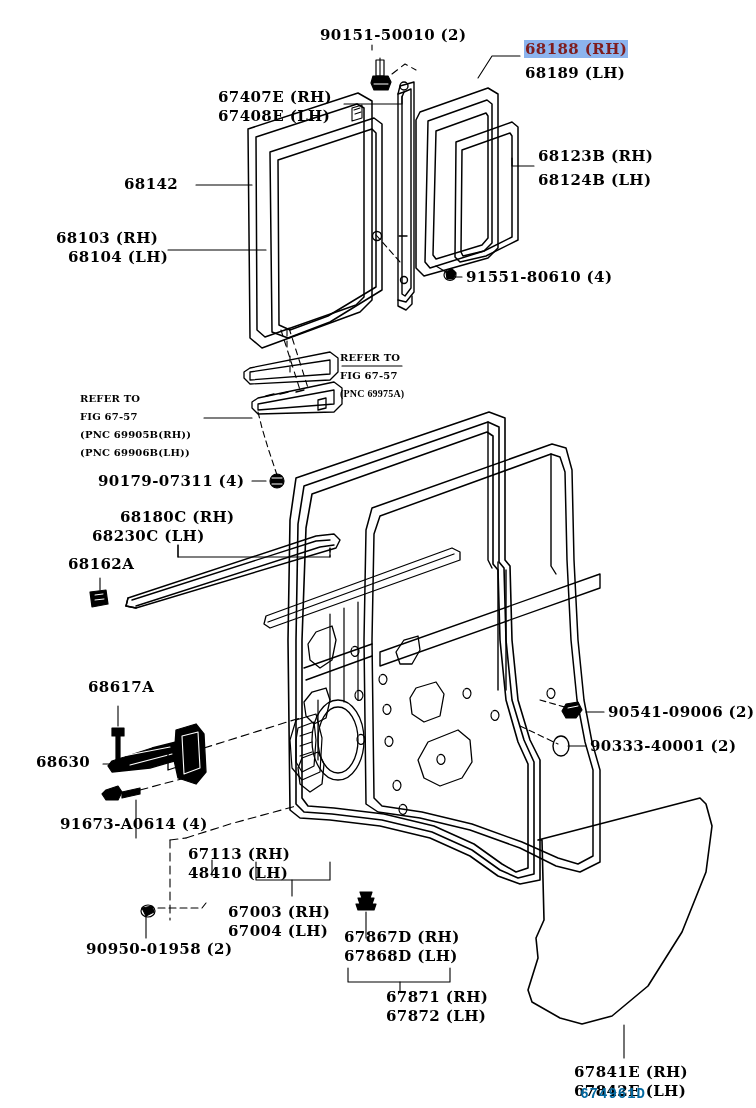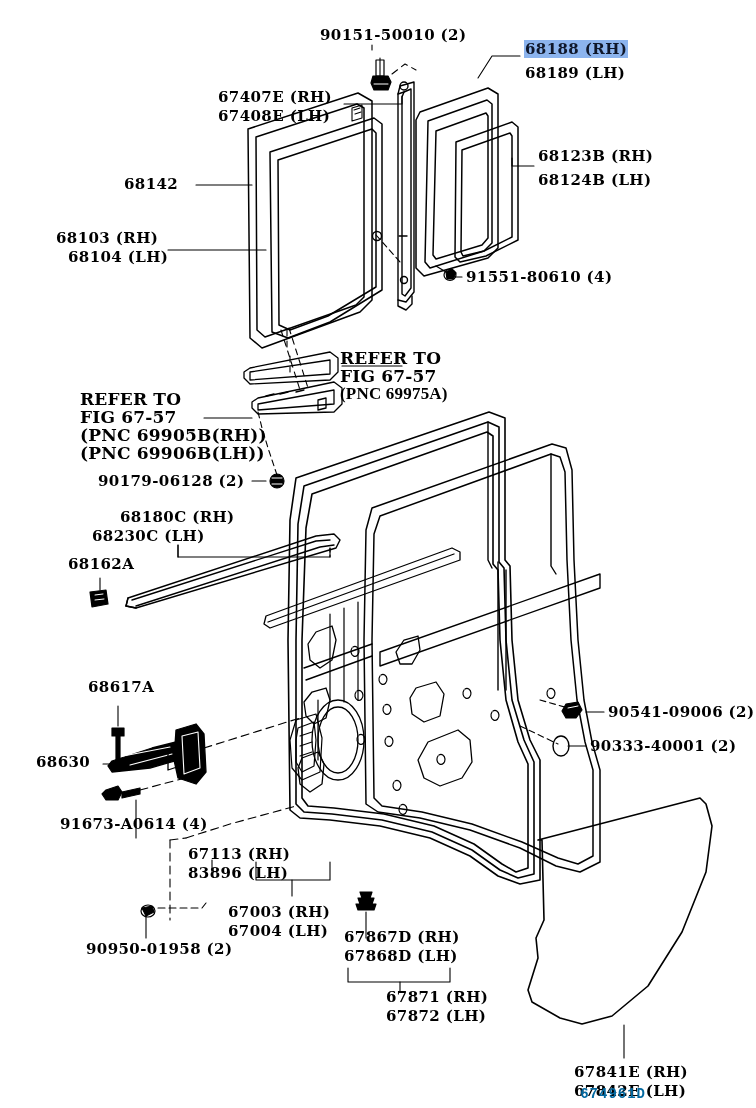--- a/index.html
+++ b/index.html
@@ -17,24 +17,24 @@
     font-weight:bold;
     font-size:15px;
     letter-spacing:0.4px;
     color:#000000;
     white-space:pre;
     line-height:19px;
     -webkit-font-smoothing:none;
   }
   .hl{
     background:#8cb4ee;
-    color:#0f172a;
+    color:#7f1d1d;
     padding:0 1px;
   }
-  .refblk{font-size:17px;line-height:18px;letter-spacing:0.2px;}
+  .refblk{font-size:10px;line-height:18px;letter-spacing:0.2px;}
   .foot{
     position:absolute;right:10px;bottom:6px;
     font-family:Liberation Mono, monospace;font-weight:bold;font-size:14px;
     letter-spacing:1px;color:#0369a1;
   }
 </style>
 </head>
 <body>
 
 <div id="sheet">
@@ -353,35 +353,35 @@
 
   <div class="lbl refblk" style="left:340px; top:349px;">REFER TO</div>
   <div class="lbl refblk" style="left:340px; top:367px;">FIG 67-57</div>
   <div class="lbl refblk" style="left:340px; top:385px;font-family:Liberation Serif, serif;">(PNC 69975A)</div>
 
   <div class="lbl refblk" style="left:80px; top:390px;">REFER TO</div>
   <div class="lbl refblk" style="left:80px; top:408px;">FIG 67-57</div>
   <div class="lbl refblk" style="left:80px; top:426px;">(PNC 69905B(RH))</div>
   <div class="lbl refblk" style="left:80px; top:444px;">(PNC 69906B(LH))</div>
 
-  <div class="lbl" style="left:98px; top:472px;">90179-06128 (2)</div>
+  <div class="lbl" style="left:98px; top:472px;">90179-07311 (4)</div>
 
   <div class="lbl" style="left:79px; top:508px;margin-left:41px;">68180C (RH)</div>
   <div class="lbl" style="left:92px; top:527px;">68230C (LH)</div>
 
   <div class="lbl" style="left:68px; top:555px;">68162A</div>
 
   <div class="lbl" style="left:88px; top:678px;">68617A</div>
 
   <div class="lbl" style="left:36px; top:753px;">68630</div>
 
   <div class="lbl" style="left:60px; top:815px;">91673-A0614 (4)</div>
 
   <div class="lbl" style="left:188px; top:845px;">67113 (RH)</div>
-  <div class="lbl" style="left:188px; top:864px;">83896 (LH)</div>
+  <div class="lbl" style="left:188px; top:864px;">48410 (LH)</div>
 
   <div class="lbl" style="left:228px; top:903px;">67003 (RH)</div>
   <div class="lbl" style="left:228px; top:922px;">67004 (LH)</div>
 
   <div class="lbl" style="left:86px; top:940px;">90950-01958 (2)</div>
 
   <div class="lbl" style="left:344px; top:928px;">67867D (RH)</div>
   <div class="lbl" style="left:344px; top:947px;">67868D (LH)</div>
 
   <div class="lbl" style="left:386px; top:988px;">67871 (RH)</div>

